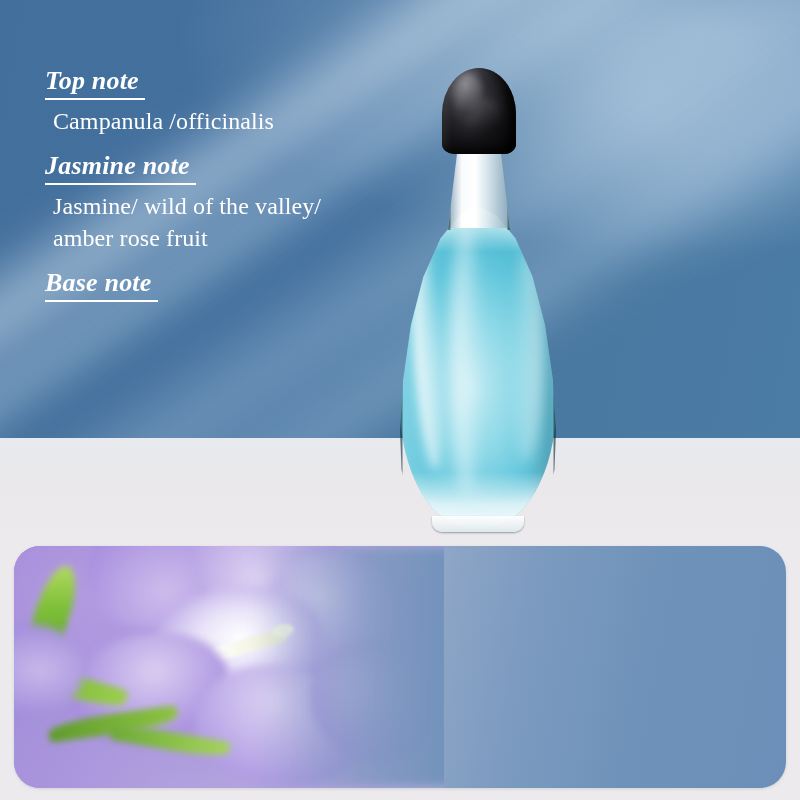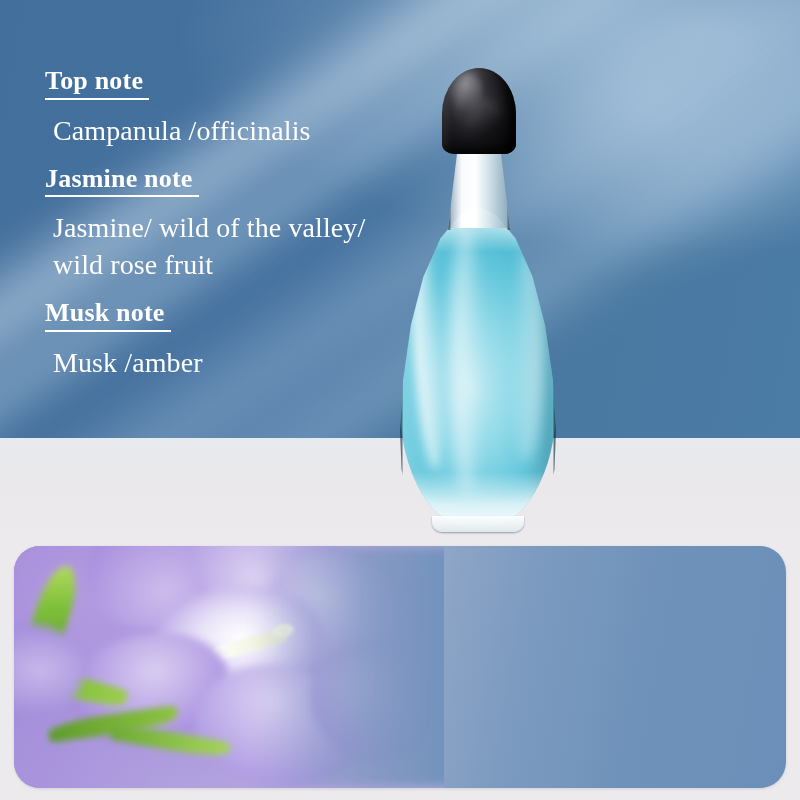--- a/index.html
+++ b/index.html
@@ -84,26 +84,27 @@
   .note-head {
     display: inline-block;
     font-size: 26px;
     font-weight: bold;
     line-height: 1.18;
     letter-spacing: 0.2px;
     border-bottom: 2px solid #ffffff;
     padding-bottom: 1px;
     padding-right: 6px;
     white-space: nowrap;
+    font-style: italic;
   }
   .note-body {
-    font-size: 28px;
+    font-size: 24px;
     line-height: 1.32;
     padding-left: 8px;
-    margin-top: 13px;
+    margin-top: 6px;
     margin-bottom: 14px;
     letter-spacing: 0.1px;
   }
   .note-body .ln { display: block; }
 
   
   .bottle {
     position: absolute;
     left: 396px;
     top: 68px;
@@ -328,29 +329,26 @@
       <div class="note-head">Top note</div>
       <div class="note-body">
         <span class="ln">Campanula /officinalis</span>
       </div>
     </div>
 
     <div class="note-block">
       <div class="note-head">Jasmine note</div>
       <div class="note-body">
         <span class="ln">Jasmine/ wild of the valley/</span>
-        <span class="ln">wild rose fruit</span>
+        <span class="ln">amber rose fruit</span>
       </div>
     </div>
 
     <div class="note-block">
-      <div class="note-head">Musk note</div>
-      <div class="note-body">
-        <span class="ln">Musk /amber</span>
-      </div>
+      <div class="note-head">Base note</div>
     </div>
 
   </div>
 
   <div class="bottle">
     <div class="cap">
       <div class="cap-gloss"></div>
       <div class="cap-gloss2"></div>
     </div>
     <div class="neck"></div>

